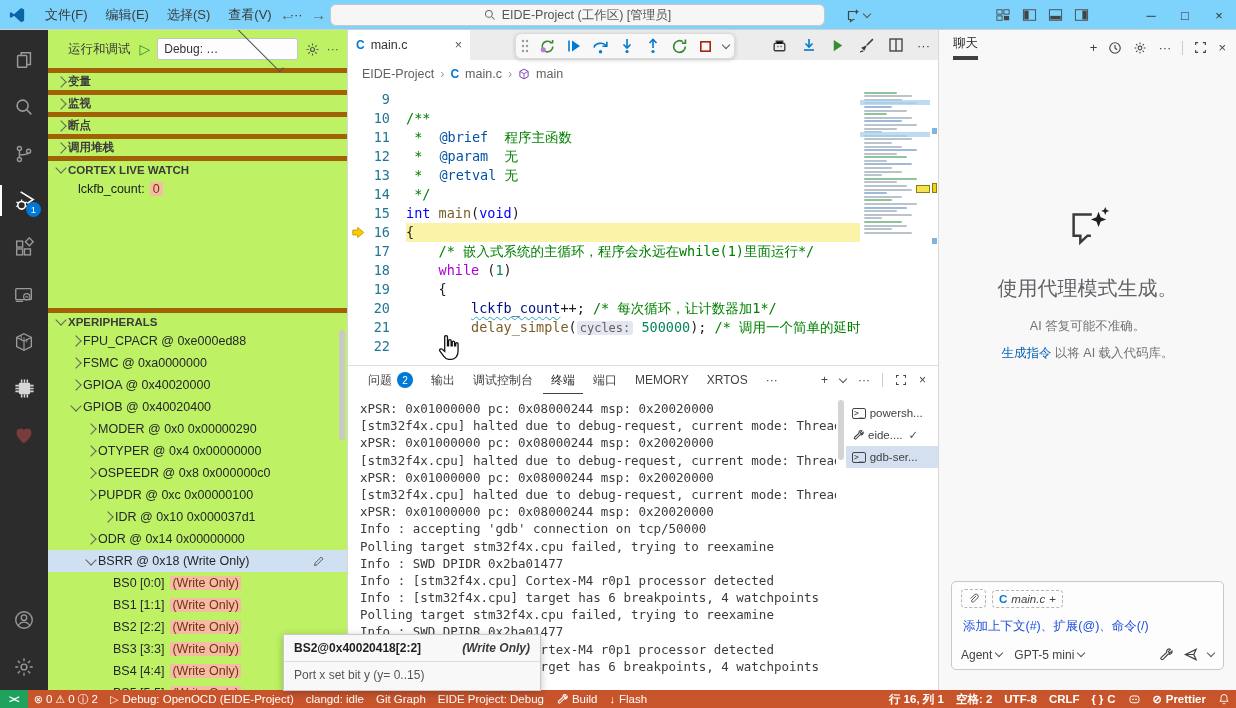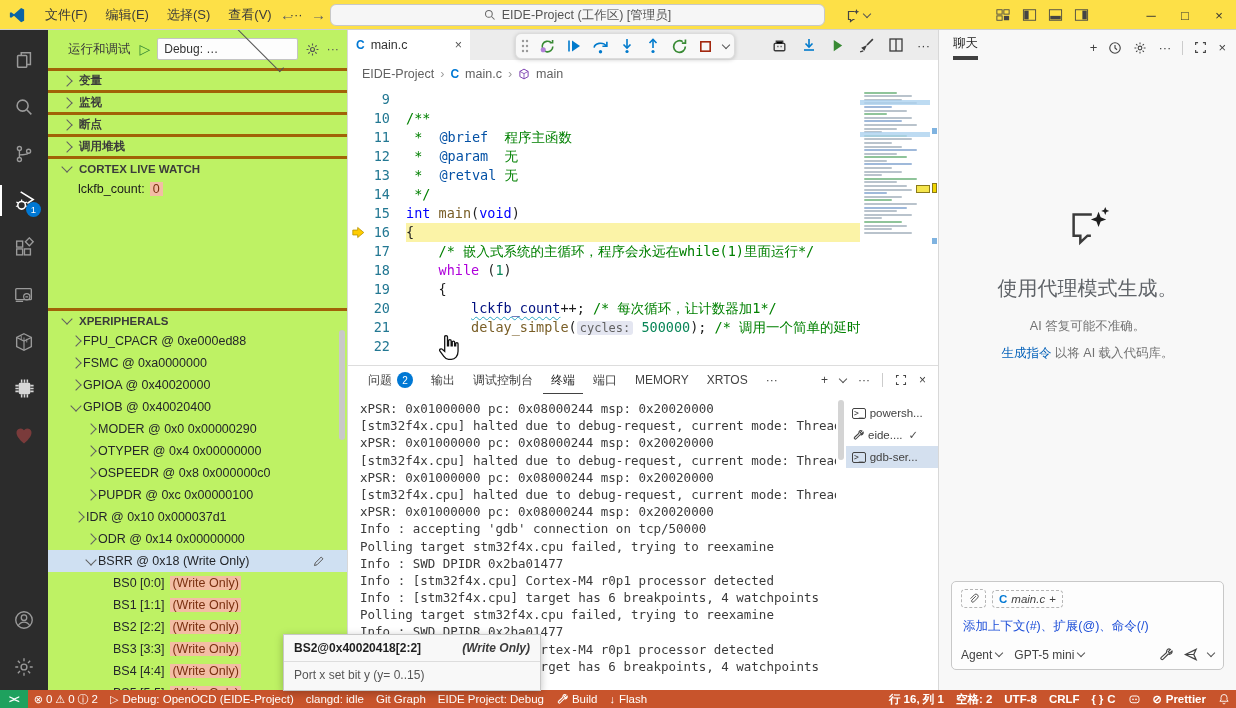--- a/index.html
+++ b/index.html
@@ -2,21 +2,21 @@
 <html style="--statusbar-bg: #C8542C; --remote-bg: #1FA15E; --accent-blue: #0078D4; --current-line: #FBF3A7; --write-only-highlight: #F3BDA4; --selected-row: #CFE0F2;"><head>
 <meta charset="utf-8">
 <style>
   * { margin:0; padding:0; box-sizing:border-box; }
   html,body { width:1236px; height:708px; overflow:hidden; }
   body { font-family:"Liberation Sans",sans-serif; font-size:13px; color:#333; background:#fff; position:relative; }
   svg { display:block; }
   .ic { display:inline-flex; align-items:center; justify-content:center; }
 
   
-  .titlebar { height:30px; background:#fde047; border-bottom:1px solid #d0d0d0; display:flex; align-items:center; position:relative; }
+  .titlebar { height:30px; background:#7dd3fc; border-bottom:1px solid #d0d0d0; display:flex; align-items:center; position:relative; }
   .vs-logo { width:18px; height:18px; margin:0 10px 0 8px; }
   .menu-item { padding:0 9px; color:#3b3b3b; font-size:13px; cursor:default; }
   .nav-arrows { position:absolute; left:280px; display:flex; gap:16px; color:#616161; font-size:15px; }
   .cmd-center { position:absolute; left:330px; top:4px; width:495px; height:22px; background:#f6f6f6; border:1px solid #c8c8c8; border-radius:6px; display:flex; align-items:center; justify-content:center; gap:6px; color:#555; font-size:12.5px; }
   .copilot-btn { position:absolute; left:845px; top:4px; height:22px; display:flex; align-items:center; gap:3px; color:#444; }
   .tb-right { position:absolute; right:0; top:0; height:30px; display:flex; align-items:center; }
   .tb-ic { width:26px; height:30px; display:flex; align-items:center; justify-content:center; color:#444; }
   .win-ctl { width:34px; height:30px; display:flex; align-items:center; justify-content:center; color:#333; font-size:13px; }
   .layout-group { display:flex; margin-right:40px; }
 
@@ -33,21 +33,21 @@
   .act-spacer { flex:1; }
   .act-heart { color:#7a3b3b; }
 
   
   .sidebar { width:300px; background:#bef264; border-right:1px solid #d8d8d8; flex:none; position:relative; overflow:hidden; font-size:12.5px; }
   .sb-head { height:38px; display:flex; align-items:center; padding:0 8px 0 20px; gap:7px; }
   .sb-title { font-size:12.5px; color:#3b3b3b; white-space:nowrap; }
   .sb-play { color:#388a34; font-size:14px; margin-left:2px; }
   .sb-select { flex:1; height:22px; background:#fdfdfd; border:1px solid #c4c4c4; border-radius:2px; display:flex; align-items:center; padding:0 6px; gap:4px; color:#333; font-size:12px; min-width:0; }
   .sb-select span { overflow:hidden; text-overflow:ellipsis; white-space:nowrap; flex:1; }
-  .sec-row { height:22px; display:flex; align-items:center; gap:5px; padding-left:12px; border-top:3px solid #a16207; font-weight:bold; color:#3b3b3b; font-size:11.5px; }
+  .sec-row { height:22px; display:flex; align-items:center; padding-left:6px; border-top:5px solid #a16207; font-weight:bold; color:#3b3b3b; font-size:11.5px; }
   .chev { width:8px; height:8px; border-right:1.4px solid #616161; border-bottom:1.4px solid #616161; transform:rotate(-45deg); margin:0 3px; flex:none; }
   .chev.open { transform:rotate(45deg); margin-top:-3px; }
   .watch-row { height:22px; display:flex; align-items:center; padding-left:30px; color:#1a1a1a; }
   .val-chip { background:#f3bda4; color:#7a3010; padding:0 3px; margin-left:5px; }
   .xper { margin-top:108px; }
   .tree-row { height:22px; display:flex; align-items:center; color:#24262a; white-space:nowrap; }
   .tree-row.sel { background:#cfe0f2; }
   .tree-tag { background:#f3bda4; color:#7a3010; margin-left:6px; padding:0 2px; }
   .tree-edit { margin-left:auto; margin-right:22px; color:#555; }
   .sb-scroll { position:absolute; right:2px; top:300px; width:6px; height:110px; background:#c9c9c9; border-radius:3px; }
@@ -365,21 +365,21 @@
           <span>OTYPER @ 0x4 0x00000000</span>
         </div>
         <div class="tree-row" style="padding-left: 36px;">
           <span class="chev"></span>
           <span>OSPEEDR @ 0x8 0x000000c0</span>
         </div>
         <div class="tree-row" style="padding-left: 36px;">
           <span class="chev"></span>
           <span>PUPDR @ 0xc 0x00000100</span>
         </div>
-        <div class="tree-row" style="padding-left: 24px;">
+        <div class="tree-row" style="padding-left: 53px;">
           <span class="chev"></span>
           <span>IDR @ 0x10 0x000037d1</span>
         </div>
         <div class="tree-row" style="padding-left: 36px;">
           <span class="chev"></span>
           <span>ODR @ 0x14 0x00000000</span>
         </div>
         <div class="tree-row sel" style="padding-left: 36px;">
           <span class="chev open"></span>
           <span>BSRR @ 0x18 (Write Only)</span>

